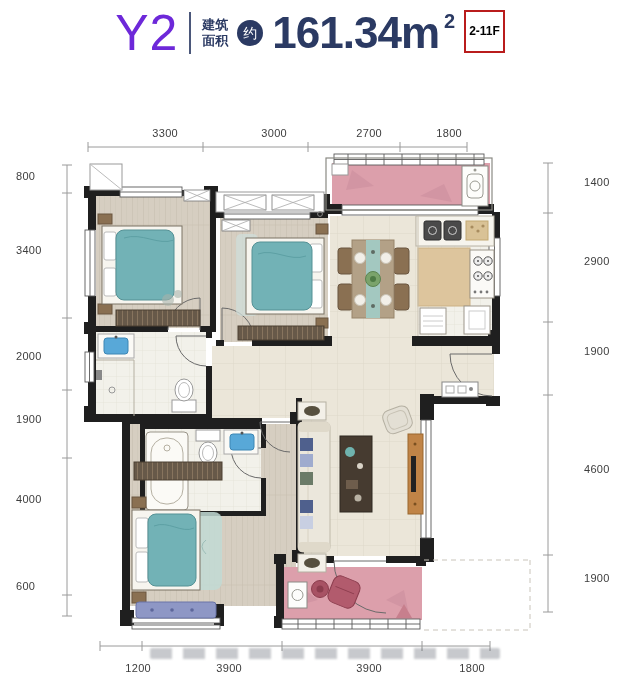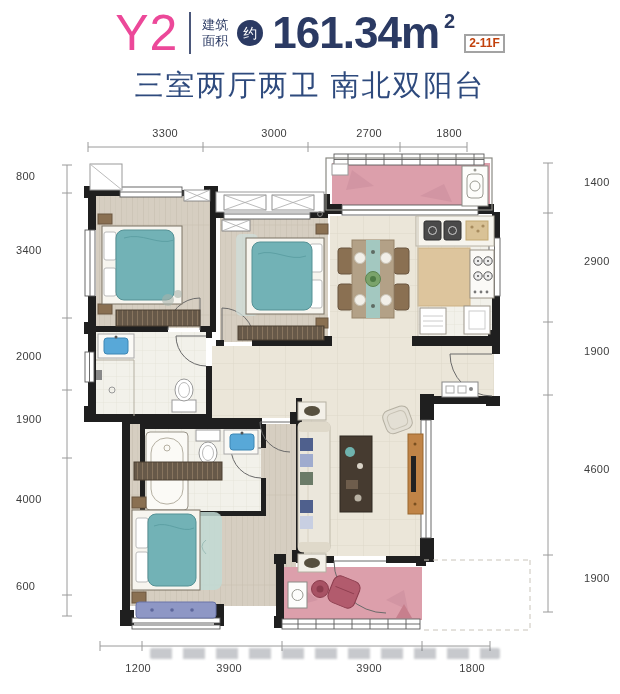--- a/index.html
+++ b/index.html
@@ -1,30 +1,30 @@
 <!DOCTYPE html>
 <html><head>
 <meta charset="utf-8">
 <style>
   html,body{margin:0;padding:0;background:#fff;}
   .page{position:relative;width:620px;height:694px;background:#fff;overflow:hidden;
         font-family:"Liberation Sans",sans-serif;}
   
   .hdr{position:absolute;top:8px;left:0;right:0;text-align:center;}
   .title-row{display:inline-flex;align-items:center;gap:9px;}
-  .unit{font-size:50px;font-weight:200;color:#ec4899;letter-spacing:1px;line-height:1;}
+  .unit{font-size:50px;font-weight:200;color:#6d28d9;letter-spacing:1px;line-height:1;}
   .vbar{width:2px;height:42px;background:#2b3a63;opacity:.85;margin:0 2px;}
   .area-label{display:flex;flex-direction:column;justify-content:center;
-              font-size:13px;font-weight:400;color:#2b3a63;line-height:1.2;text-align:left;}
+              font-size:13px;font-weight:700;color:#2b3a63;line-height:1.2;text-align:left;}
   .badge{width:26px;height:26px;border-radius:50%;background:#2b3a63;color:#fff;
          font-size:14px;line-height:26px;text-align:center;flex:0 0 auto;}
   .area-val{font-size:44px;font-weight:800;color:#2b3a63;line-height:1;letter-spacing:-1px;}
   .area-sup{font-size:20px;font-weight:800;color:#2b3a63;align-self:flex-start;margin:2px 0 0 -4px;}
-  .floor-box{font-size:12px;font-weight:700;color:#c2410c;border:2px solid #a3a3a3;
-             padding:0 3px;line-height:15px;align-self:flex-end;margin-bottom:5px;}
+  .floor-box{font-size:12px;font-weight:700;color:#000000;border:2px solid #b91c1c;
+             padding:12px 3px;line-height:15px;align-self:flex-end;margin-bottom:5px;}
   .subtitle{margin-top:8px;font-size:29px;font-weight:500;color:#2e4a7d;letter-spacing:2px;}
   
   svg.plan{position:absolute;top:0;left:0;}
   .dim{position:absolute;font-size:11px;line-height:14px;color:#3d3d3d;letter-spacing:.3px;}
   .dim.c{width:60px;text-align:right;}
   .dim.l{left:16px;width:46px;text-align:left;}
   .dim.r{left:584px;width:46px;text-align:left;}
   .watermark{position:absolute;left:150px;top:648px;width:350px;height:11px;border-radius:2px;
      background:repeating-linear-gradient(90deg,rgba(72,78,90,.55) 0 22px,rgba(72,78,90,0) 22px 33px);
      filter:blur(1.3px);opacity:.55;}
@@ -40,21 +40,20 @@
       <span class="vbar"></span>
       <span class="area-label">
         <span>建筑</span>
         <span>面积</span>
       </span>
       <span class="badge">约</span>
       <span class="area-val">161.34m</span>
       <span class="area-sup">2</span>
       <span class="floor-box">2-11F</span>
     </div>
-    <div class="subtitle">三室两厅两卫 南北双阳台</div>
   </div>
 
   <svg class="plan" width="620" height="694" viewBox="0 0 620 694">
     <defs>
       <pattern id="wood" width="11" height="90" patternUnits="userSpaceOnUse">
         <rect width="11" height="90" fill="#d6cec1"></rect>
         <path d="M0,0V90" stroke="#c5bcae" stroke-width="1"></path>
         <path d="M5.5,0V90" stroke="#cfc7b9" stroke-width=".6"></path>
         <path d="M0,45H11" stroke="#c7beb0" stroke-width=".6"></path>
       </pattern>

